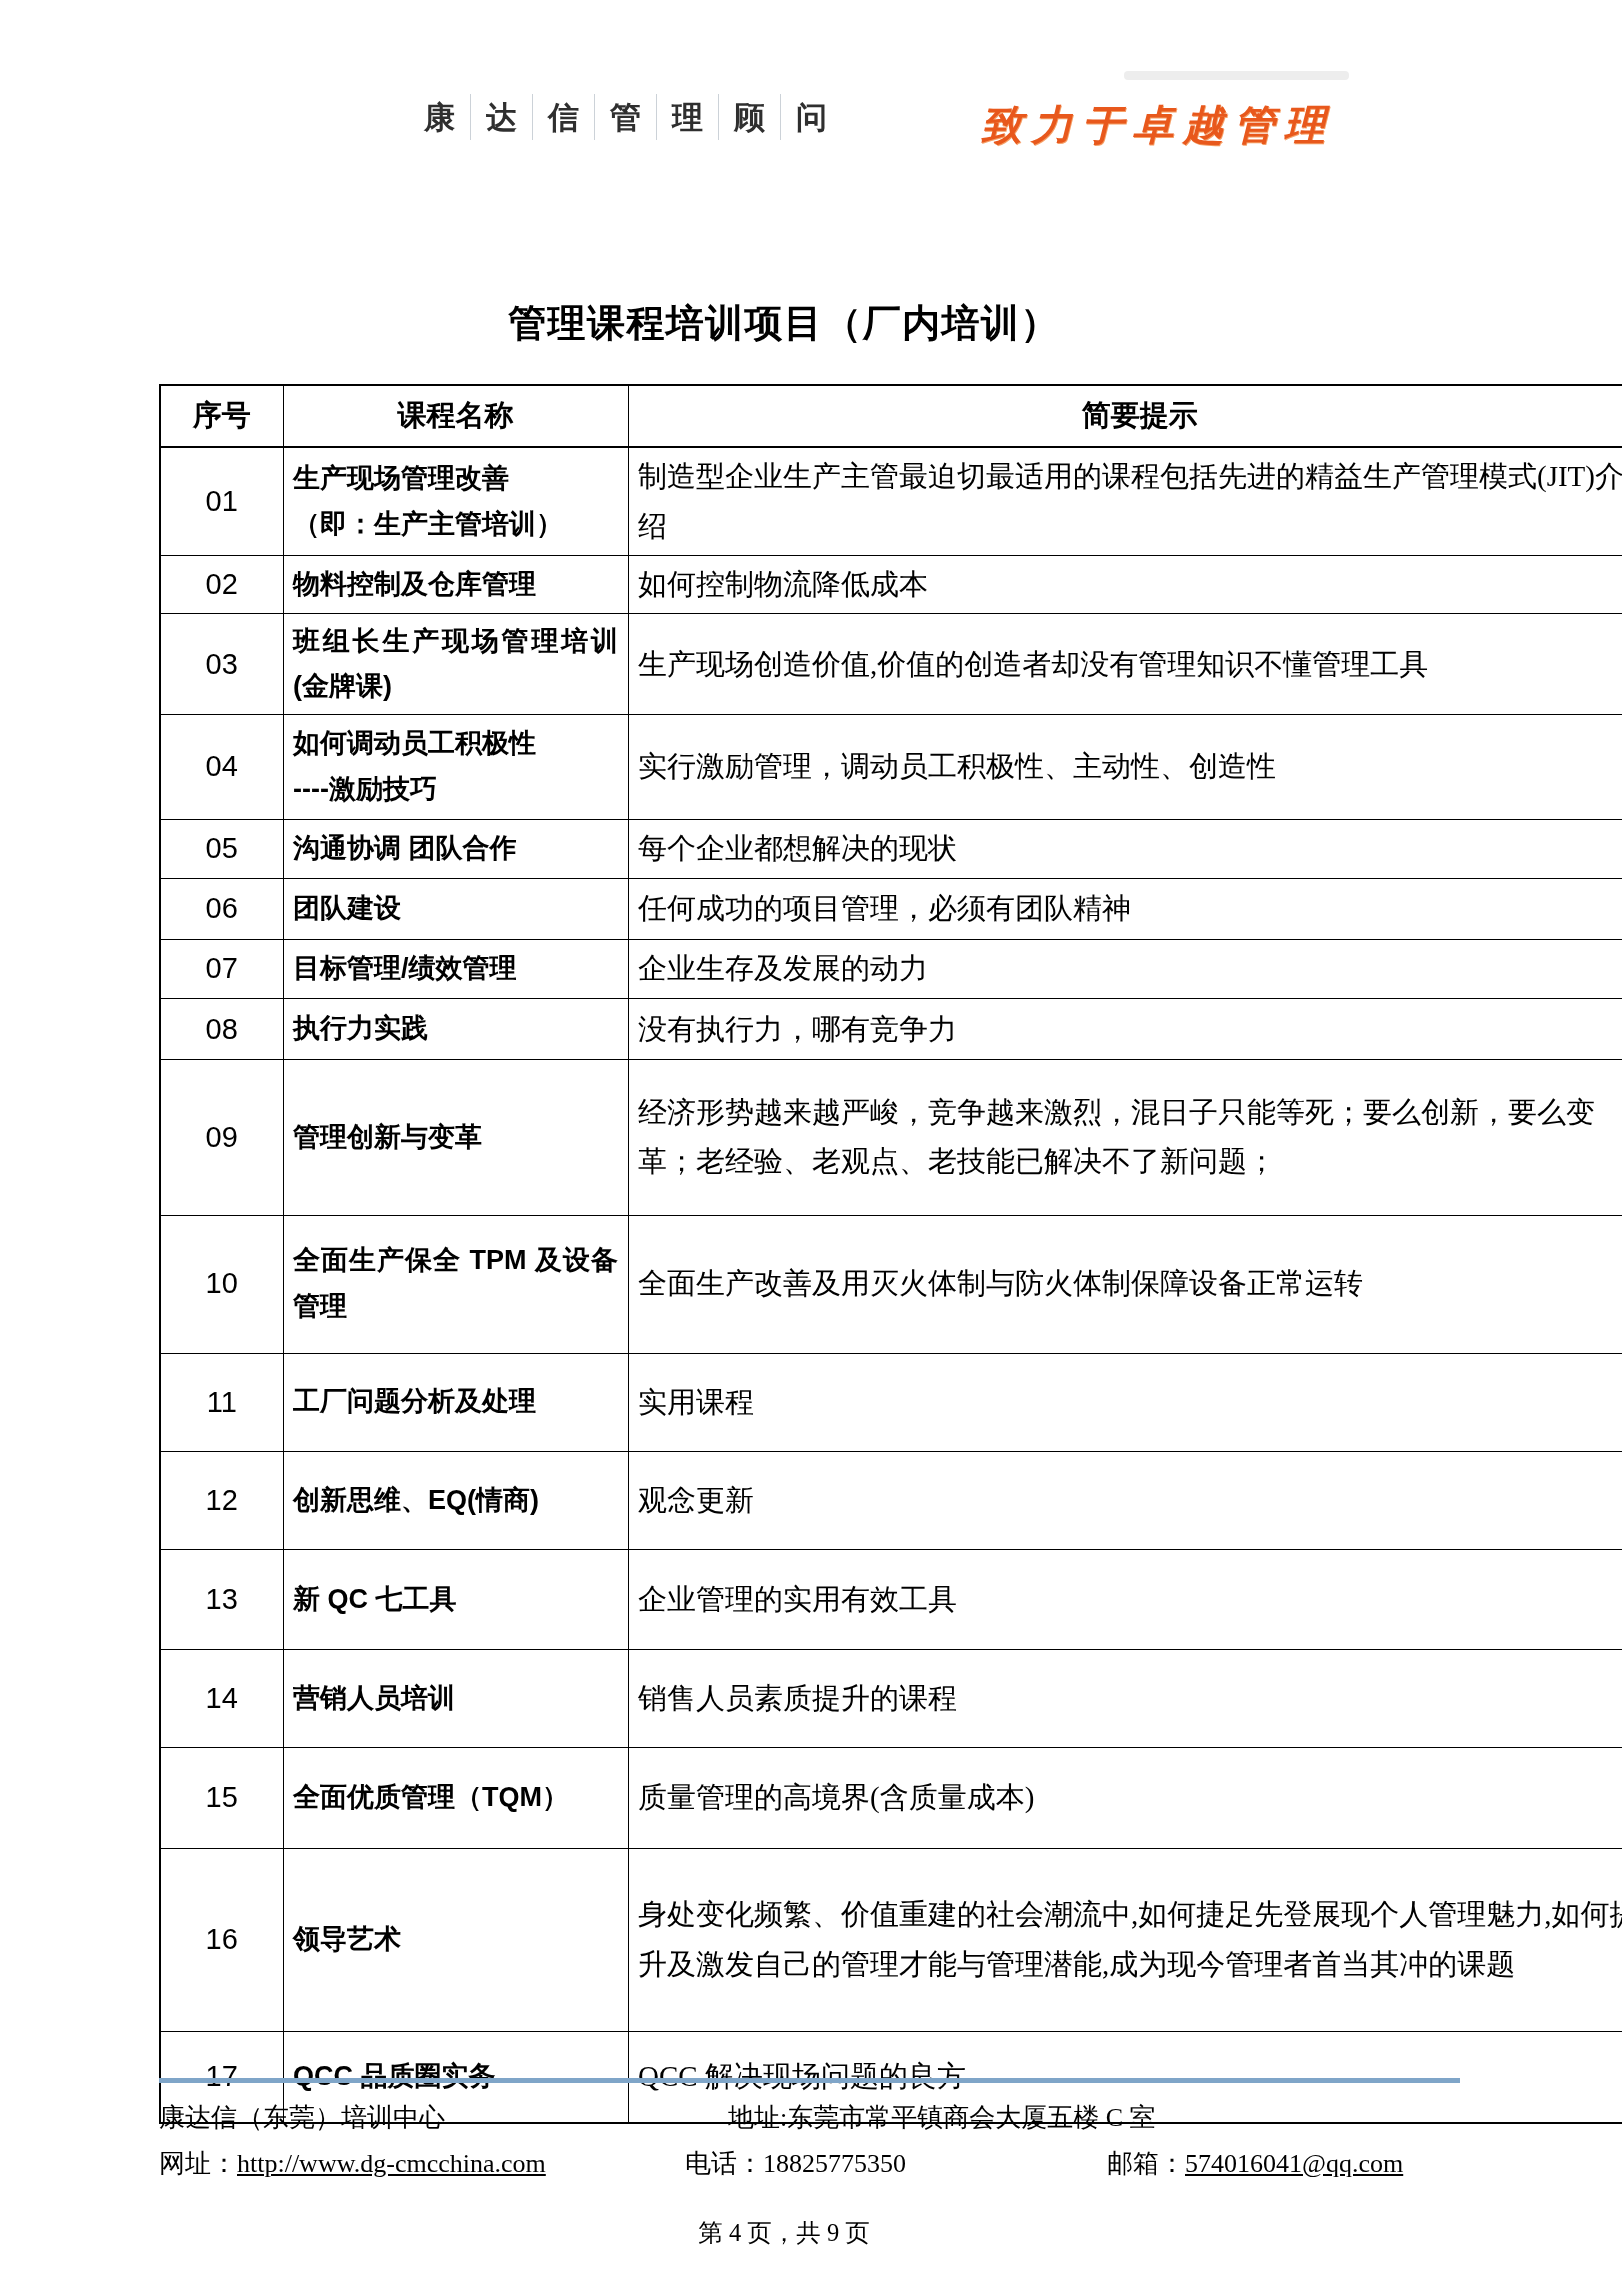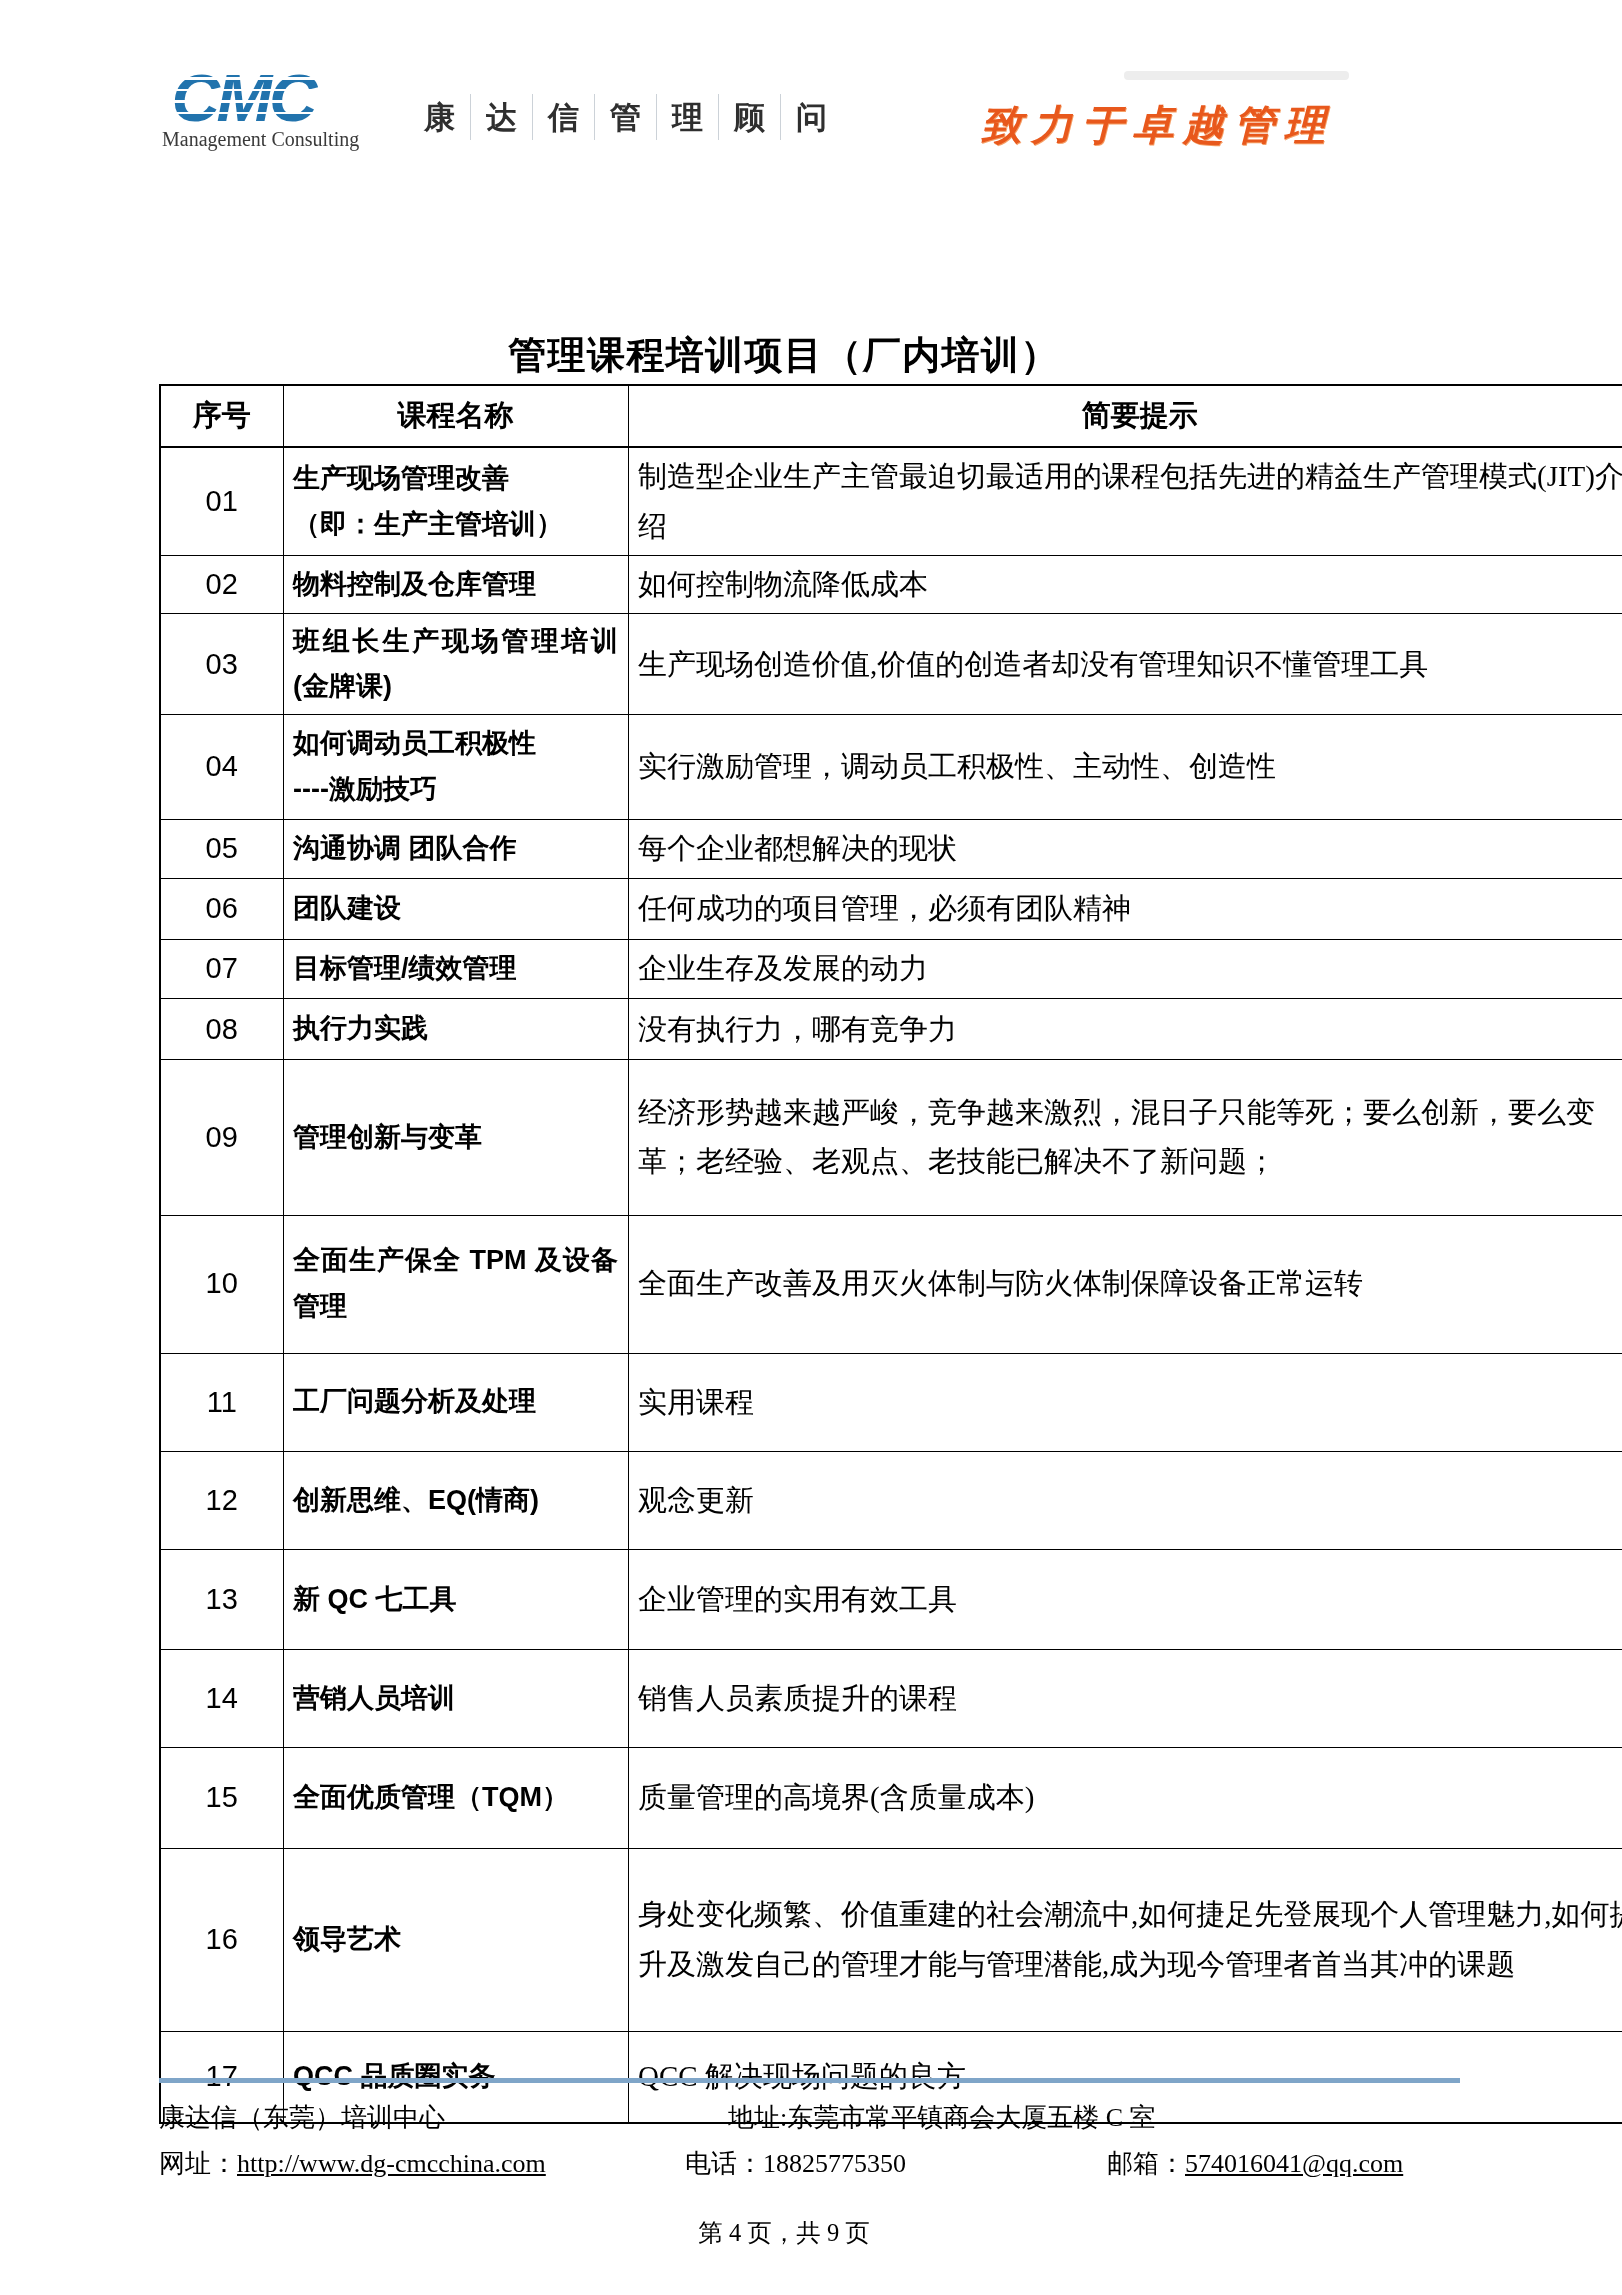--- a/index.html
+++ b/index.html
@@ -48,21 +48,21 @@
     font-weight:bold;font-style:italic;
     font-size:41px;letter-spacing:9.5px;white-space:nowrap;
     color:var(--slogan-orange,#e8581c);
     text-shadow:0.7px 0.7px 0 #f5a068;
   }
 
   
   .doc-title{
     position:absolute;left:159px;top:298px;width:1250px;
     text-align:center;font-size:38px;font-weight:bold;
-    font-family:"Liberation Serif", serif;letter-spacing:1.4px;margin-top:32px;
+    font-family:"Liberation Serif", serif;letter-spacing:1.4px;
   }
 
   
   table.courses{
     position:absolute;left:159px;top:384px;width:1494px;
     border-collapse:collapse;table-layout:fixed;
     font-size:29px;
   }
   table.courses col.c-no{width:123px;}
   table.courses col.c-name{width:345px;}
@@ -119,24 +119,20 @@
   .page-num{
     position:absolute;left:159px;top:2216px;width:1250px;
     text-align:center;font-size:24.5px;font-family:"Liberation Serif", serif;
   }
 </style>
 </head>
 <body>
 
 <div class="page">
 
-  <div class="logo-block">
-    <div class="logo-cmc">CMC</div>
-    <div class="logo-sub">Management Consulting</div>
-  </div>
   <div class="brand-cn">
       <span>康</span>
       <span>达</span>
       <span>信</span>
       <span>管</span>
       <span>理</span>
       <span>顾</span>
       <span>问</span>
     </div>
   <div class="slogan-wrap">

